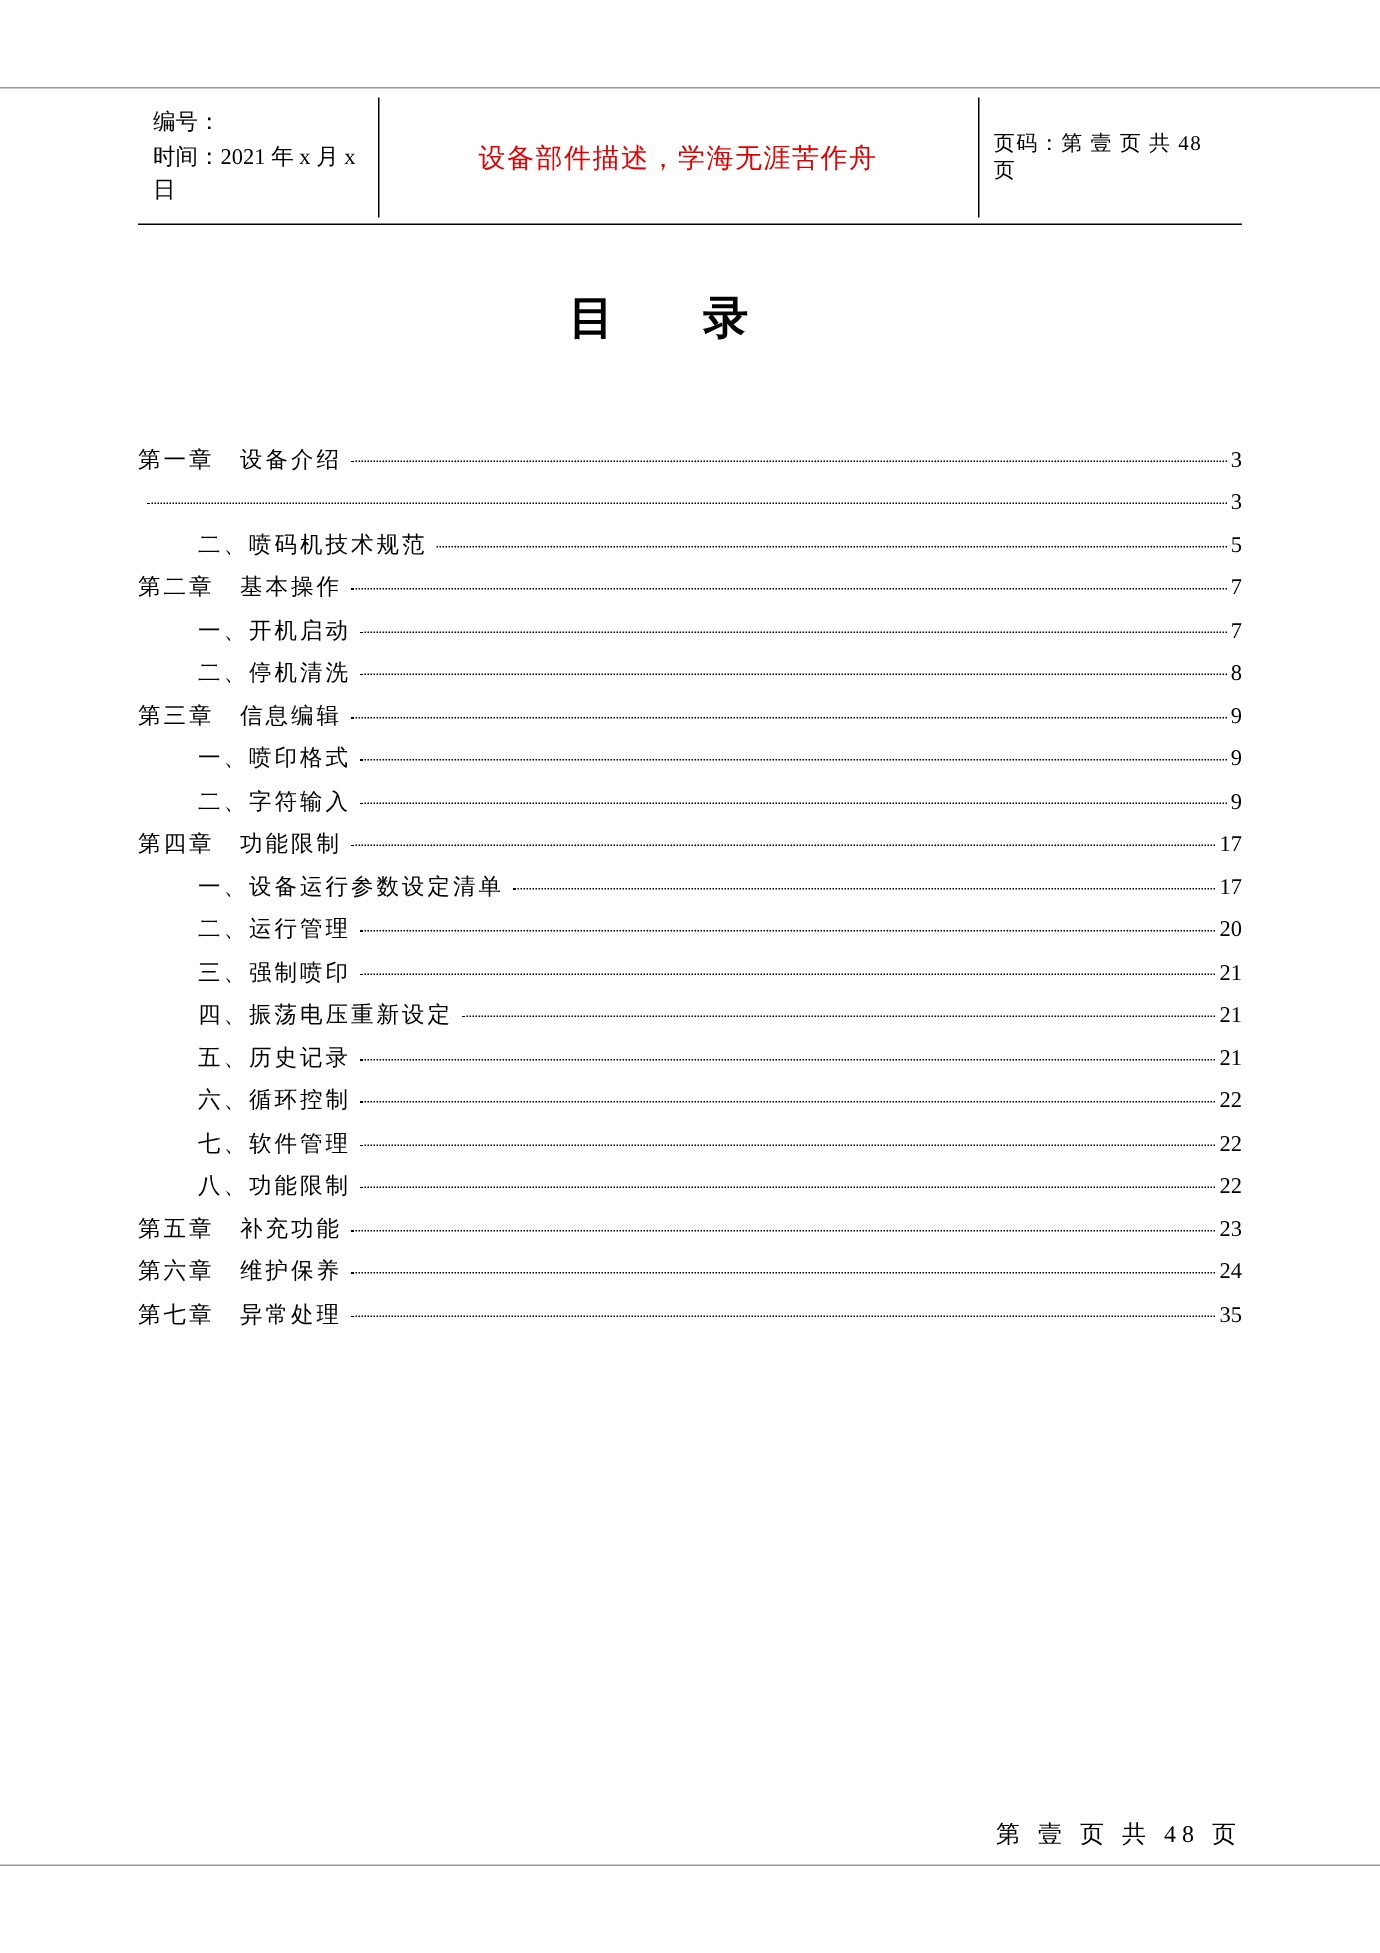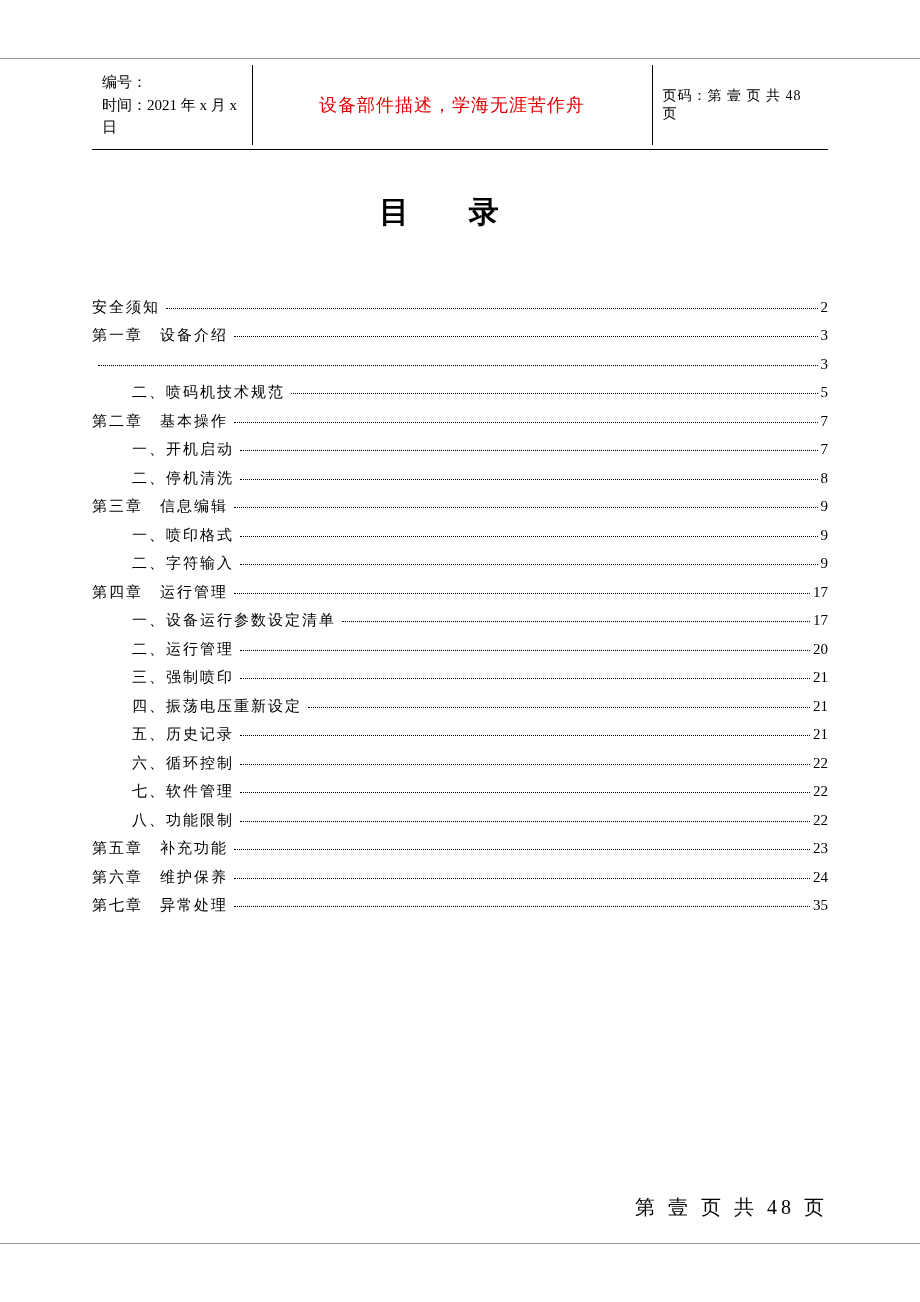--- a/index.html
+++ b/index.html
@@ -56,23 +56,23 @@
       flex: 1 1 auto;
       border-bottom: 1px dotted #000;
       margin: 0 3px 4px 6px;
       height: 1px;
       position: relative;
       top: -3px;
     }
     .toc-page { flex: 0 0 auto; }
     .footer {
       position: absolute;
-      bottom: 81px;
+      bottom: 68px;
       right: 92px;
-      font-size: 20px;
+      font-size: 16px;
       letter-spacing: 4px;
     }
     .page-rule-bottom {
       position: absolute;
       bottom: 58px;
       left: 0; right: 0;
       border-top: 1px solid #999;
     }
     .sp { letter-spacing: 2px; }
   </style>
@@ -92,25 +92,20 @@
     <td class="header-right">页码：第 壹 页  共 48 页</td>
   </tr>
 </tbody>
   </table>
 <div class="header-rule"></div>
 
 <h1 class="title">目 录</h1>
 
 <div class="toc" id="toc">
     <div class="toc-row">
-      <span class="toc-label sp">安全须知</span>
-      <span class="toc-dots"></span>
-      <span class="toc-page">2</span>
-    </div>
-    <div class="toc-row">
       <span class="toc-label sp">第一章　设备介绍</span>
       <span class="toc-dots"></span>
       <span class="toc-page">3</span>
     </div>
     <div class="toc-row toc-sub">
       <span class="toc-dots"></span>
       <span class="toc-page">3</span>
     </div>
     <div class="toc-row toc-sub">
       <span class="toc-label sp">二、喷码机技术规范</span>
@@ -141,21 +136,21 @@
       <span class="toc-label sp">一、喷印格式</span>
       <span class="toc-dots"></span>
       <span class="toc-page">9</span>
     </div>
     <div class="toc-row toc-sub">
       <span class="toc-label sp">二、字符输入</span>
       <span class="toc-dots"></span>
       <span class="toc-page">9</span>
     </div>
     <div class="toc-row">
-      <span class="toc-label sp">第四章　运行管理</span>
+      <span class="toc-label sp">第四章　功能限制</span>
       <span class="toc-dots"></span>
       <span class="toc-page">17</span>
     </div>
     <div class="toc-row toc-sub">
       <span class="toc-label sp">一、设备运行参数设定清单</span>
       <span class="toc-dots"></span>
       <span class="toc-page">17</span>
     </div>
     <div class="toc-row toc-sub">
       <span class="toc-label sp">二、运行管理</span>

